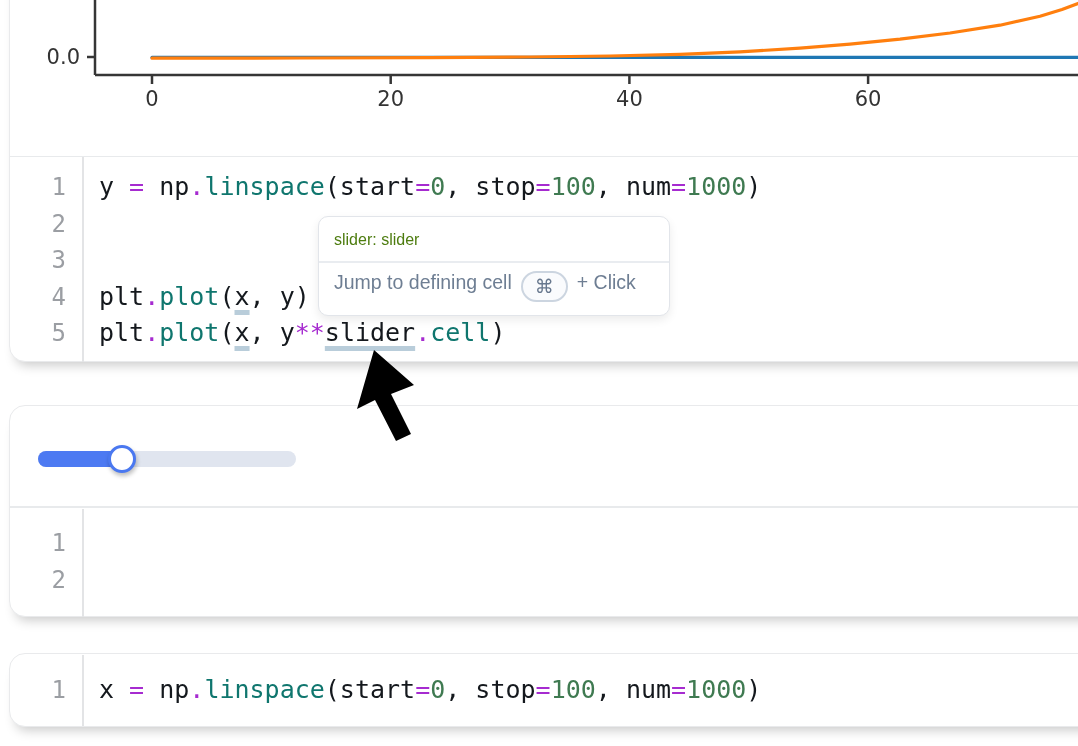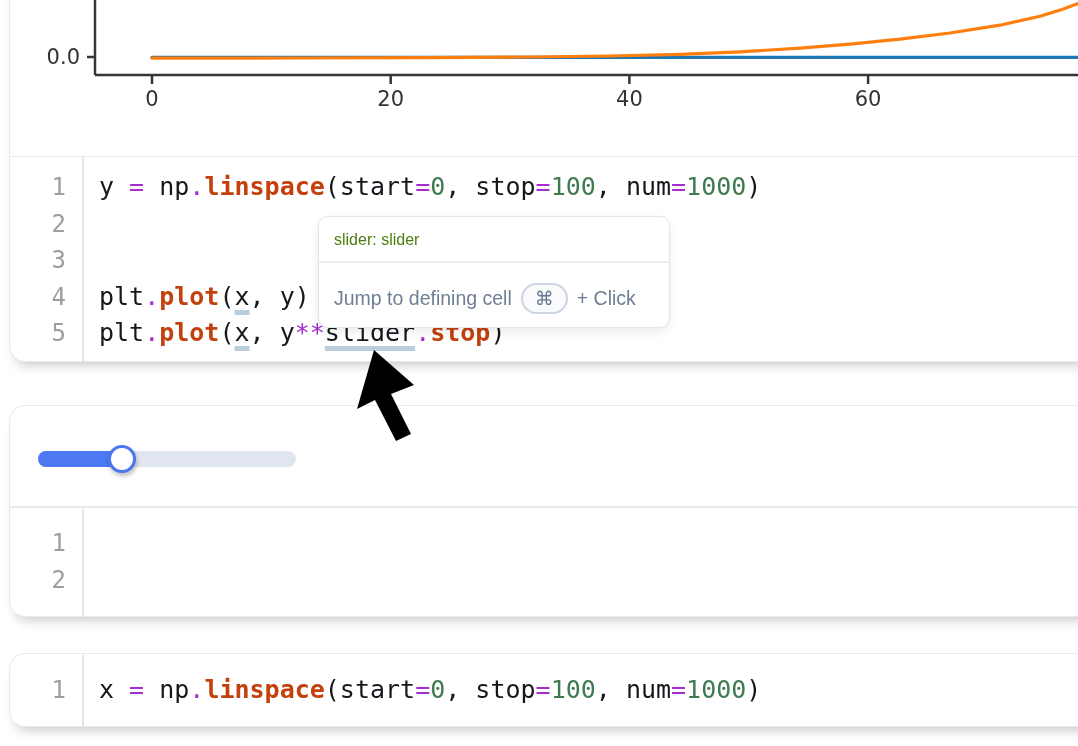--- a/index.html
+++ b/index.html
@@ -29,37 +29,37 @@
   .codelines { padding-left:15px; font-family:"DejaVu Sans Mono", monospace; font-size:25px; }
   .cl { height:36.6px; line-height:36.6px; white-space:pre; }
   #code1 { left:10px; top:157px;  width:1068px; height:205px; }
   #code2 { left:10px; top:509px;  width:1068px; height:108px; }
   #code3 { left:10px; top:655px;  width:1068px; height:71px;  }
   #code1 .gutter, #code1 .codelines { padding-top:12px; }
   #code2 .gutter, #code2 .codelines { padding-top:16px; }
   #code3 .gutter, #code3 .codelines { padding-top:17px; }
   .tok-p { color:#14181d; }
   .tok-k { color:#a62bd0; }
-  .tok-f { color:#c2410c;font-weight:bold; }
+  .tok-f { color:#0f766e; }
   .tok-n { color:#3f7a51; }
   .u { text-decoration:underline; text-decoration-color:#b9cdda; text-decoration-thickness:5px; text-underline-offset:5px; }
   
   #plot { position:absolute; left:0; top:0; z-index:2; pointer-events:none; }
   #plot text { font-family:"DejaVu Sans", sans-serif; fill:#333333; }
   .spine { stroke:#363636; stroke-width:2.5; }
   
   .tooltip {
     position:absolute; left:318px; top:216px; width:352px; z-index:10;
     background:#ffffff; border:1.5px solid #e2e5ea; border-radius:10px;
     box-shadow:0 4px 10px rgba(0,0,0,0.08);
   }
   .tt-title { padding:14px 15px 12px; font-size:16px; color:#4d7c0f; }
   .tt-action {
-    display:flex; align-items:center; border-top:2px solid #e9ecf0;
-    padding:20px 15px 13px; color:#6e7e93; font-size:19.5px; white-space:nowrap;
+    display:flex; align-items:flex-start; border-top:2px solid #e9ecf0;
+    padding:8px 15px 13px; color:#6e7e93; font-size:19.5px; white-space:nowrap;
   }
   .kbd {
     display:inline-block; border:2px solid #ccd5e0; border-radius:16px;
     padding:0 12px; margin:0 9px; height:31px; line-height:27px;
     background:#fafbfd; color:#68788e; font-size:19px;
   }
   
   .slider-widget { position:absolute; left:38px; top:451px; width:258px; height:16px; z-index:4; }
   .slider-track { position:absolute; inset:0; background:#e0e5ef; border-radius:8px; }
   .slider-fill  { position:absolute; left:0; top:0; height:16px; width:92px; background:#4d7af2; border-radius:8px; }
@@ -102,21 +102,21 @@
       <div class="ln">2</div>
       <div class="ln">3</div>
       <div class="ln">4</div>
       <div class="ln">5</div>
     </div>
   <div class="codelines">
       <div class="cl"><span class="tok-p">y </span><span class="tok-k">=</span><span class="tok-p"> np</span><span class="tok-k">.</span><span class="tok-f">linspace</span><span class="tok-p">(start</span><span class="tok-k">=</span><span class="tok-n">0</span><span class="tok-p">, stop</span><span class="tok-k">=</span><span class="tok-n">100</span><span class="tok-p">, num</span><span class="tok-k">=</span><span class="tok-n">1000</span><span class="tok-p">)</span></div>
       <div class="cl"></div>
       <div class="cl"></div>
       <div class="cl"><span class="tok-p">plt</span><span class="tok-k">.</span><span class="tok-f">plot</span><span class="tok-p">(</span><span class="tok-p u">x</span><span class="tok-p">, y)</span></div>
-      <div class="cl"><span class="tok-p">plt</span><span class="tok-k">.</span><span class="tok-f">plot</span><span class="tok-p">(</span><span class="tok-p u">x</span><span class="tok-p">, y</span><span class="tok-k">**</span><span class="tok-p u">slider</span><span class="tok-k">.</span><span class="tok-f">stop</span><span class="tok-p">)</span></div>
+      <div class="cl"><span class="tok-p">plt</span><span class="tok-k">.</span><span class="tok-f">plot</span><span class="tok-p">(</span><span class="tok-p u">x</span><span class="tok-p">, y</span><span class="tok-k">**</span><span class="tok-p u">slider</span><span class="tok-k">.</span><span class="tok-f">cell</span><span class="tok-p">)</span></div>
     </div>
 </div>
 
 <div class="tooltip">
   <div class="tt-title">slider: slider</div>
   <div class="tt-action">
     <span>Jump to defining cell</span>
     <span class="kbd">⌘</span>
     <span>+ Click</span>
   </div>

